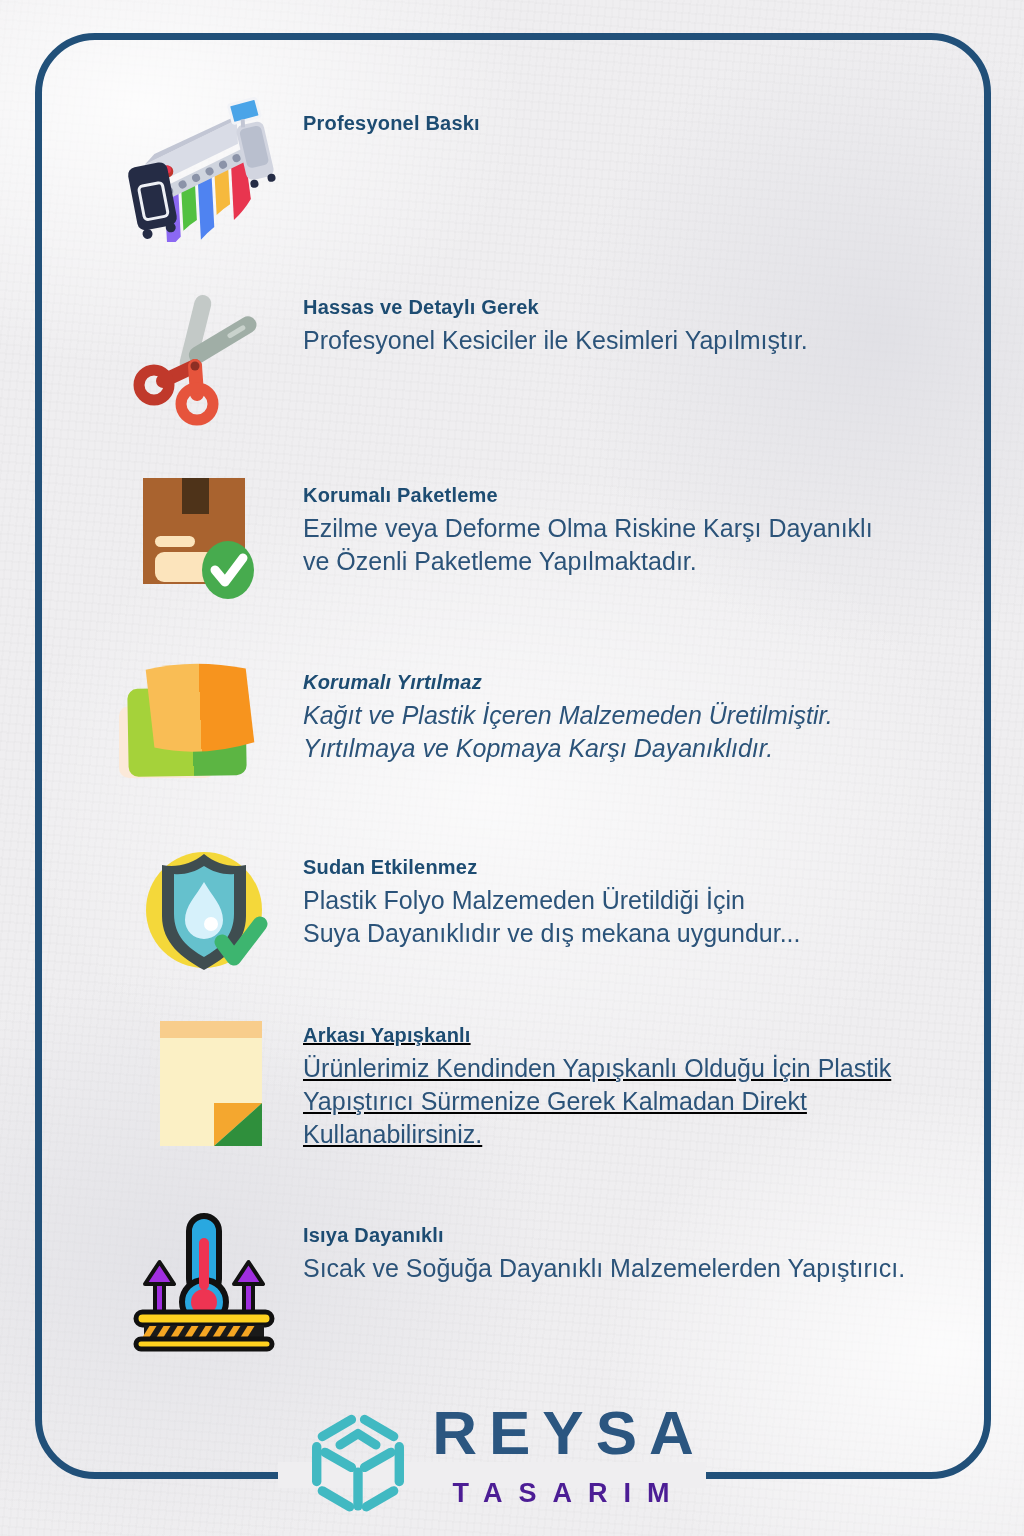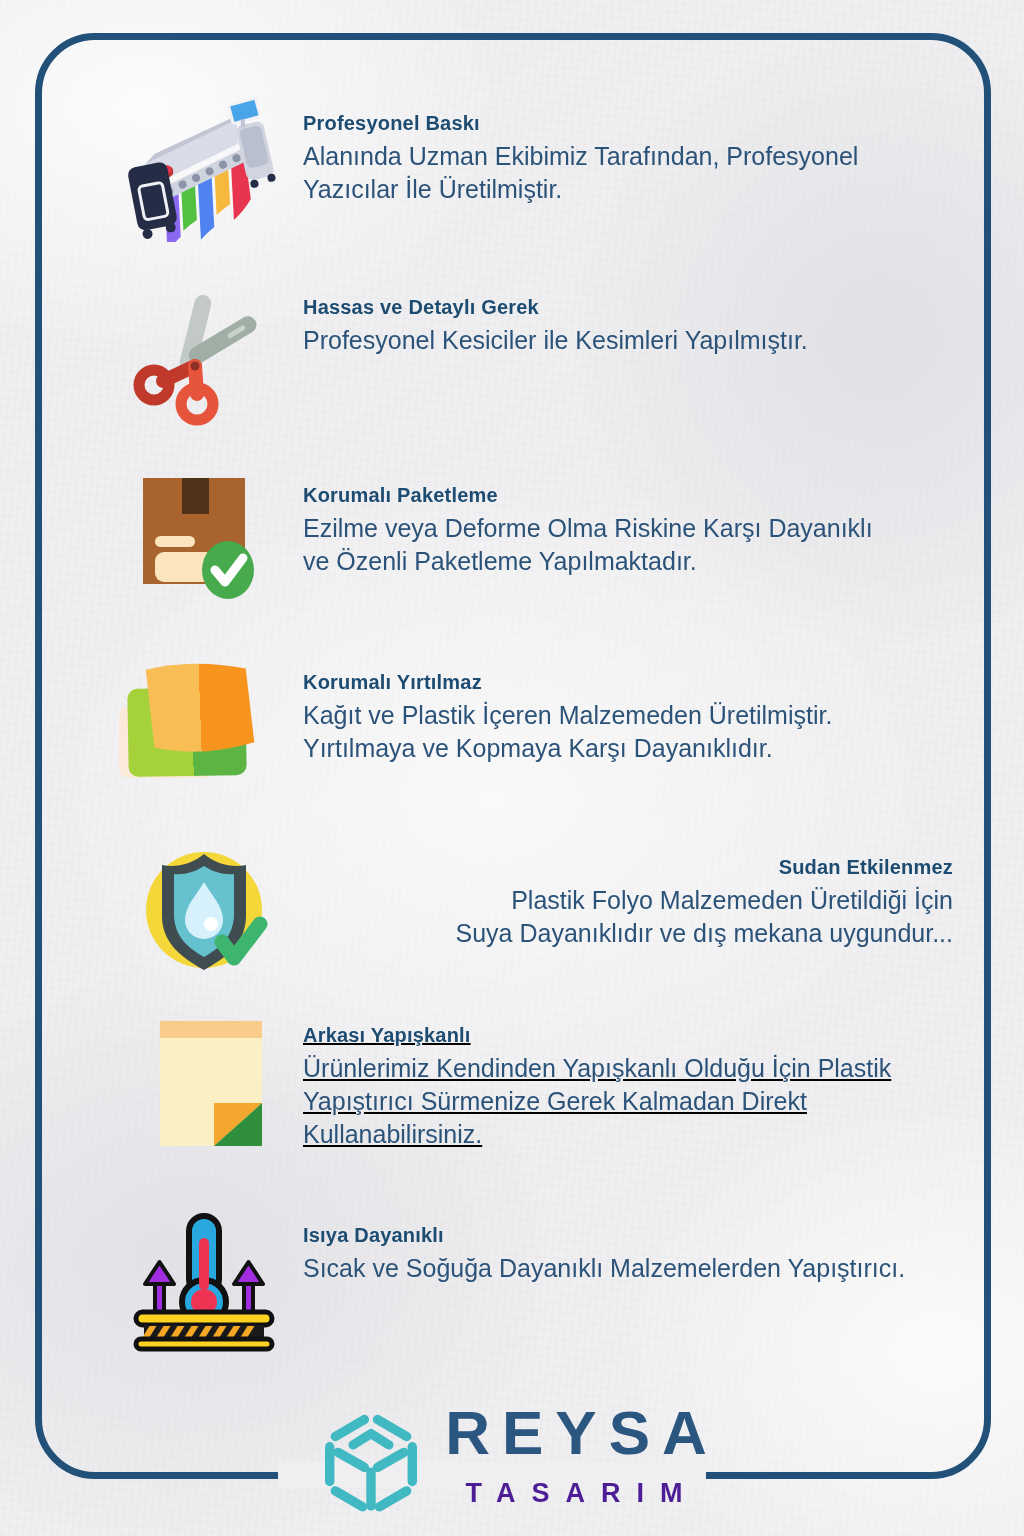--- a/index.html
+++ b/index.html
@@ -18,21 +18,21 @@
   }
   .frame{
     position:absolute;left:35px;top:33px;width:956px;height:1446px;
     box-sizing:border-box;border:7px solid #215079;border-radius:60px;
   }
   .section{position:absolute;left:303px;width:650px;}
   .sec-title{font-size:20px;font-weight:bold;color:#1d4c72;margin:0 0 5px 0;letter-spacing:.2px;}
   .sec-body{font-size:25px;color:#2b5379;line-height:33px;white-space:pre-line;}
   .icon-box{position:absolute;}
   .logo-patch{position:absolute;left:278px;top:1462px;width:428px;height:26px;background:#efeef0;}
-  .logo{position:absolute;left:310px;top:1398px;width:440px;height:132px;}
+  .logo{position:absolute;left:297px;top:1398px;width:440px;height:132px;}
   .logo-cube{position:absolute;left:0;top:4px;}
   .logo-text{position:absolute;left:122px;top:0;width:300px;text-align:center;}
   .logo-brand{font-size:62px;font-weight:bold;letter-spacing:12px;color:#2b5680;line-height:70px;}
   .logo-sub{font-size:27px;font-weight:600;letter-spacing:16px;color:#4c1d95;margin-top:10px;}
 </style>
 </head>
 <body>
 
 <div class="frame"></div>
 
@@ -75,22 +75,20 @@
         <circle cx="132" cy="96" r="4" fill="#252c45"></circle>
           <circle cx="150" cy="94" r="4" fill="#252c45"></circle>
       </g>
       <rect x="118" y="14" width="28" height="19" rx="2" transform="rotate(-12 132 23)" fill="#4aa4e8" stroke="#f2f3f7" stroke-width="3"></rect>
       <rect x="128" y="32" width="4" height="8" fill="#c2c6d4"></rect>
     </g>
   </svg>
 </div>
 <div class="section" style="top:112px;">
   <div class="sec-title">Profesyonel Baskı</div>
-  <div class="sec-body">Alanında Uzman Ekibimiz Tarafından, Profesyonel
-Yazıcılar İle Üretilmiştir.</div>
 </div>
 
 <div class="icon-box" style="left:125px;top:288px;">
   <svg width="140" height="140" viewBox="0 0 140 140">
     <rect x="62" y="6" width="17" height="78" rx="8.5" transform="rotate(14 70 45)" fill="#c3c9c7"></rect>
     <g transform="rotate(-31 70 68)">
       <rect x="64" y="60" width="76" height="17" rx="8.5" fill="#a0aea6"></rect>
       <rect x="108" y="66" width="20" height="5" rx="2.5" fill="#c9d2cc"></rect>
     </g>
     <line x1="70" y1="78" x2="38" y2="93" stroke="#c0392b" stroke-width="14" stroke-linecap="round"></line>
@@ -131,37 +129,37 @@
       <linearGradient id="greenSplit" x1="0" y1="0" x2="1" y2="0">
         <stop offset="0.55" stop-color="#a5d23a"></stop>
           <stop offset="0.55" stop-color="#5cb543"></stop>
       </linearGradient>
     </defs>
     <rect x="6" y="58" width="96" height="72" rx="10" fill="#fbe9d9"></rect>
     <rect x="15" y="40" width="118" height="88" rx="10" fill="url(#greenSplit)" transform="rotate(-1 74 84)"></rect>
     <path d="M34,20 Q80,10 134,22 L140,96 Q86,110 40,98 Z" fill="url(#orangeSplit)" transform="rotate(-2 87 58)"></path>
   </svg>
 </div>
-<div class="section" style="top:671px;">
+<div class="section" style="top:671px;font-style:italic;">
   <div class="sec-title">Korumalı Yırtılmaz</div>
   <div class="sec-body">Kağıt ve Plastik İçeren Malzemeden Üretilmiştir.
 Yırtılmaya ve Kopmaya Karşı Dayanıklıdır.</div>
 </div>
 
 <div class="icon-box" style="left:130px;top:840px;">
   <svg width="155" height="150" viewBox="0 0 155 150">
     <circle cx="74" cy="70" r="58" fill="#f4d83a"></circle>
     <path d="M74,14 C62,24 46,28 32,25 L32,76 C32,103 52,118 74,130 C96,118 116,103 116,76 L116,25 C102,28 86,24 74,14 Z" fill="#3f4d50"></path>
     <path d="M74,26 C65,32 54,35 44,34 L44,74 C44,96 58,108 74,117 C90,108 104,96 104,74 L104,34 C94,35 83,32 74,26 Z" fill="#65c1cd"></path>
     <path d="M74,42 C82,56 93,66 93,80 A19,19 0 1,1 55,80 C55,66 66,56 74,42 Z" fill="#d6f1fb"></path>
     <circle cx="81" cy="84" r="7" fill="#ffffff"></circle>
     <polyline points="92,102 104,118 130,84" fill="none" stroke="#3db56f" stroke-width="15" stroke-linecap="round" stroke-linejoin="round"></polyline>
   </svg>
 </div>
-<div class="section" style="top:856px;text-align:right;">
+<div class="section" style="top:856px;">
   <div class="sec-title">Sudan Etkilenmez</div>
   <div class="sec-body">Plastik Folyo Malzemeden Üretildiği İçin
 Suya Dayanıklıdır ve dış mekana uygundur...</div>
 </div>
 
 <div class="icon-box" style="left:152px;top:1013px;">
   <svg width="125" height="140" viewBox="0 0 125 140">
     <rect x="8" y="8" width="102" height="125" fill="#fbf0c5"></rect>
     <rect x="8" y="8" width="102" height="17" fill="#f8cd8c"></rect>
     <polygon points="62,90 110,90 62,133" fill="#f4a72f"></polygon>

